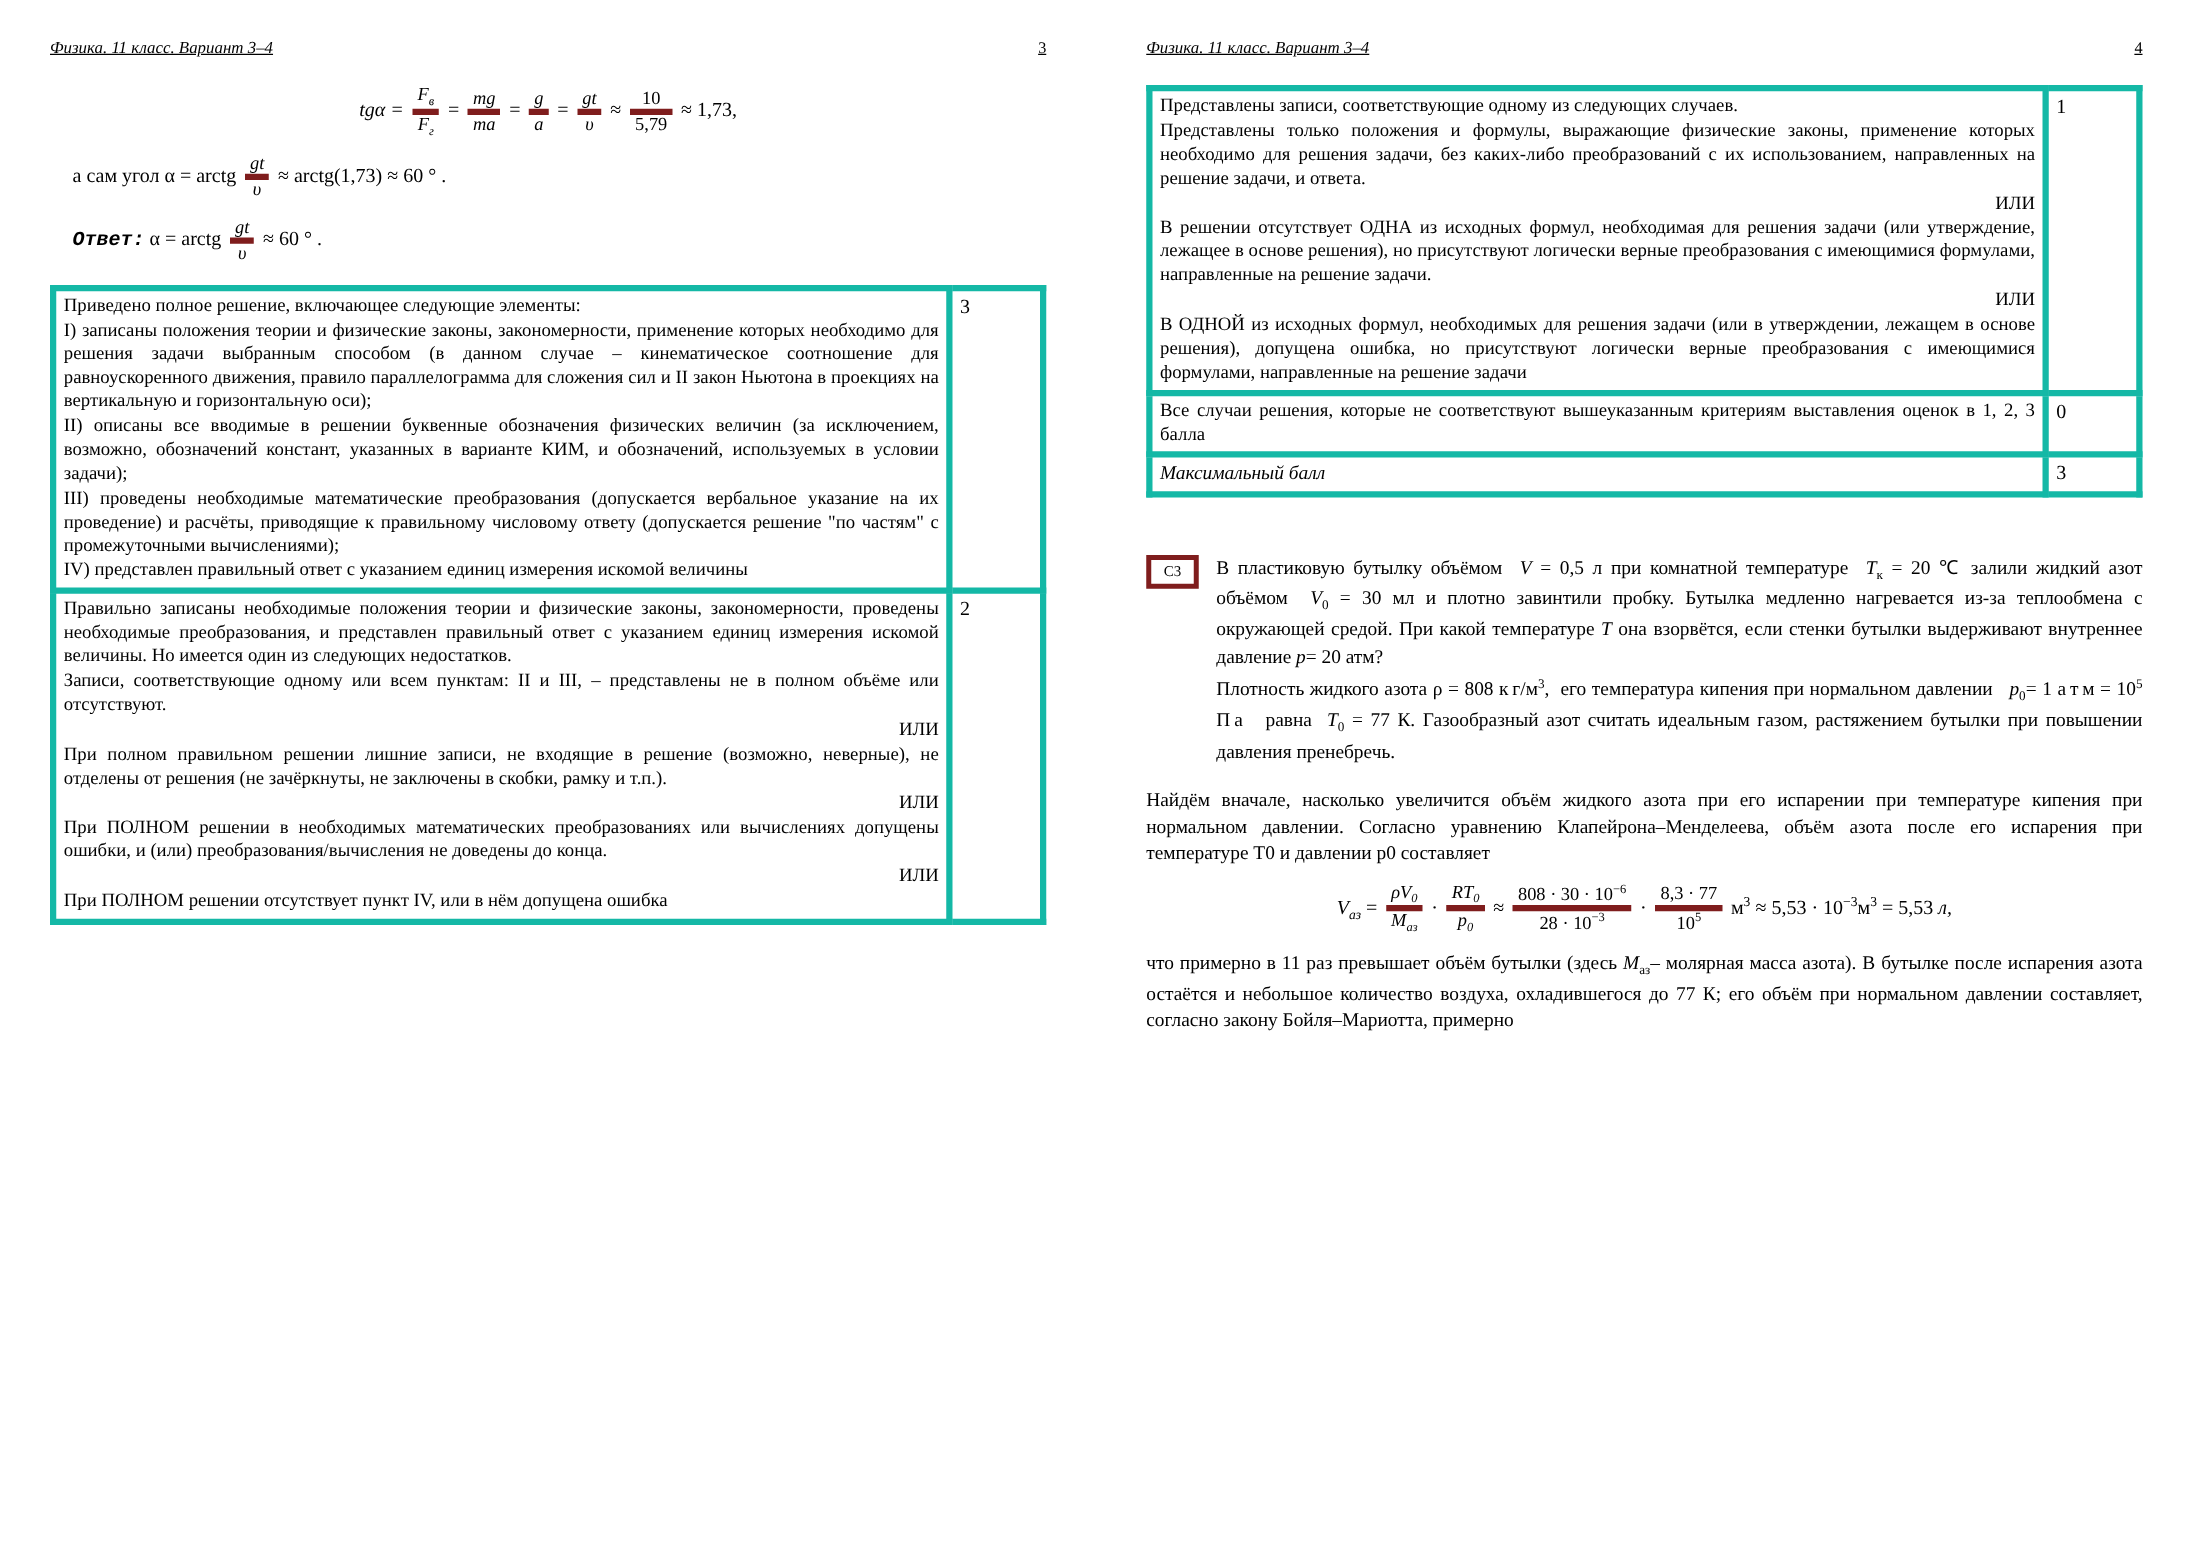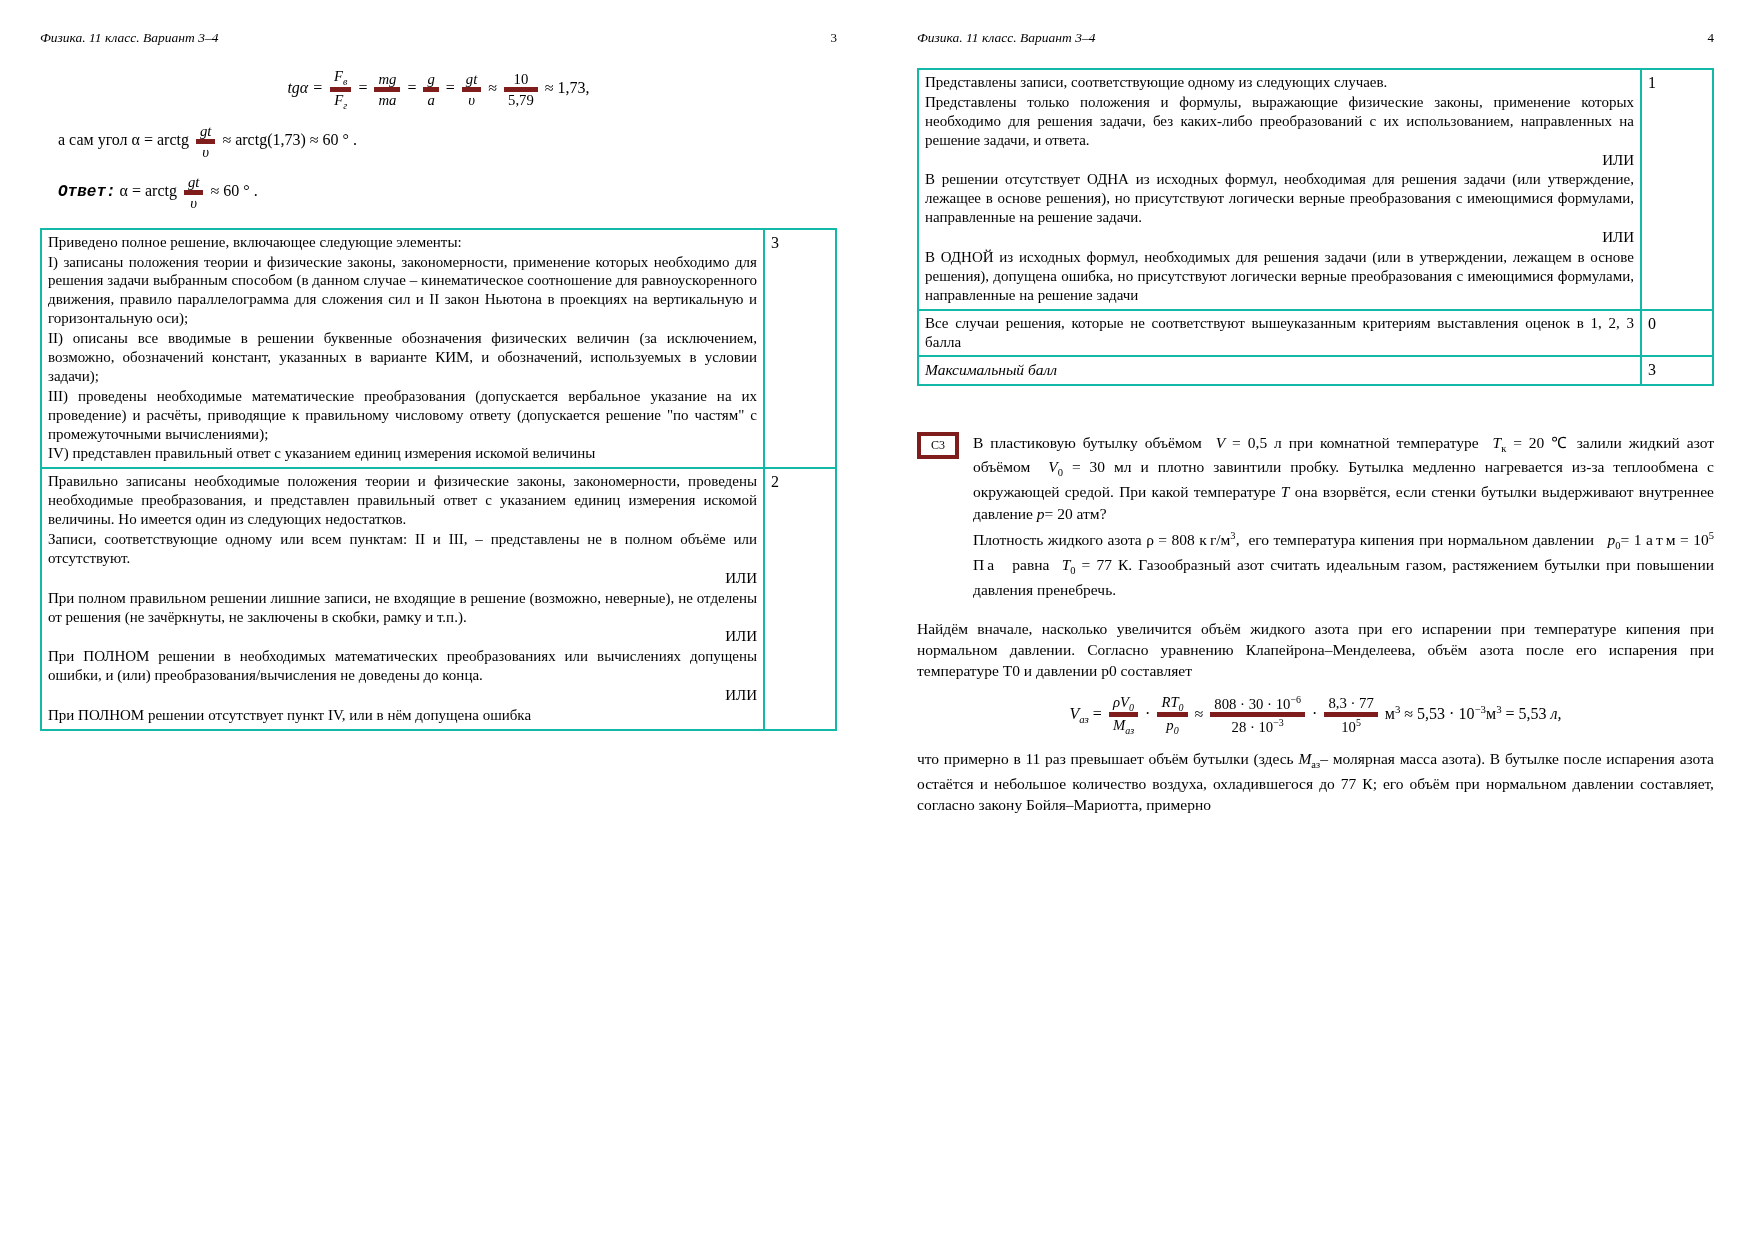--- a/index.html
+++ b/index.html
@@ -25,20 +25,21 @@
   .page-left { left: 0; padding: 30px 40px 20px 40px; }
   .page-right { left: 877px; padding: 30px 40px 20px 40px; }
 
   .runhead {
     display: flex;
     justify-content: space-between;
     align-items: baseline;
     font-size: 13.5px;
     font-style: italic;
     margin-bottom: 22px;
+    text-decoration: underline;
   }
   .runhead .pg { font-style: normal; font-size: 13px; }
 
   p.para {
     margin: 0 0 6px 0;
     text-align: justify;
     font-size: 15.5px;
     line-height: 1.32;
   }
   .indent { text-indent: 26px; }
@@ -82,21 +83,21 @@
     text-align: center;
   }
 
   
   table.grid {
     border-collapse: collapse;
     width: 100%;
     font-size: 15px;
   }
   table.grid td, table.grid th {
-    border: 2px solid #14b8a6;
+    border: 5px solid #14b8a6;
     padding: 3px 6px;
     vertical-align: top;
     text-align: justify;
     line-height: 1.26;
   }
   table.grid th {
     text-align: center;
     font-weight: bold;
     vertical-align: middle;
   }

